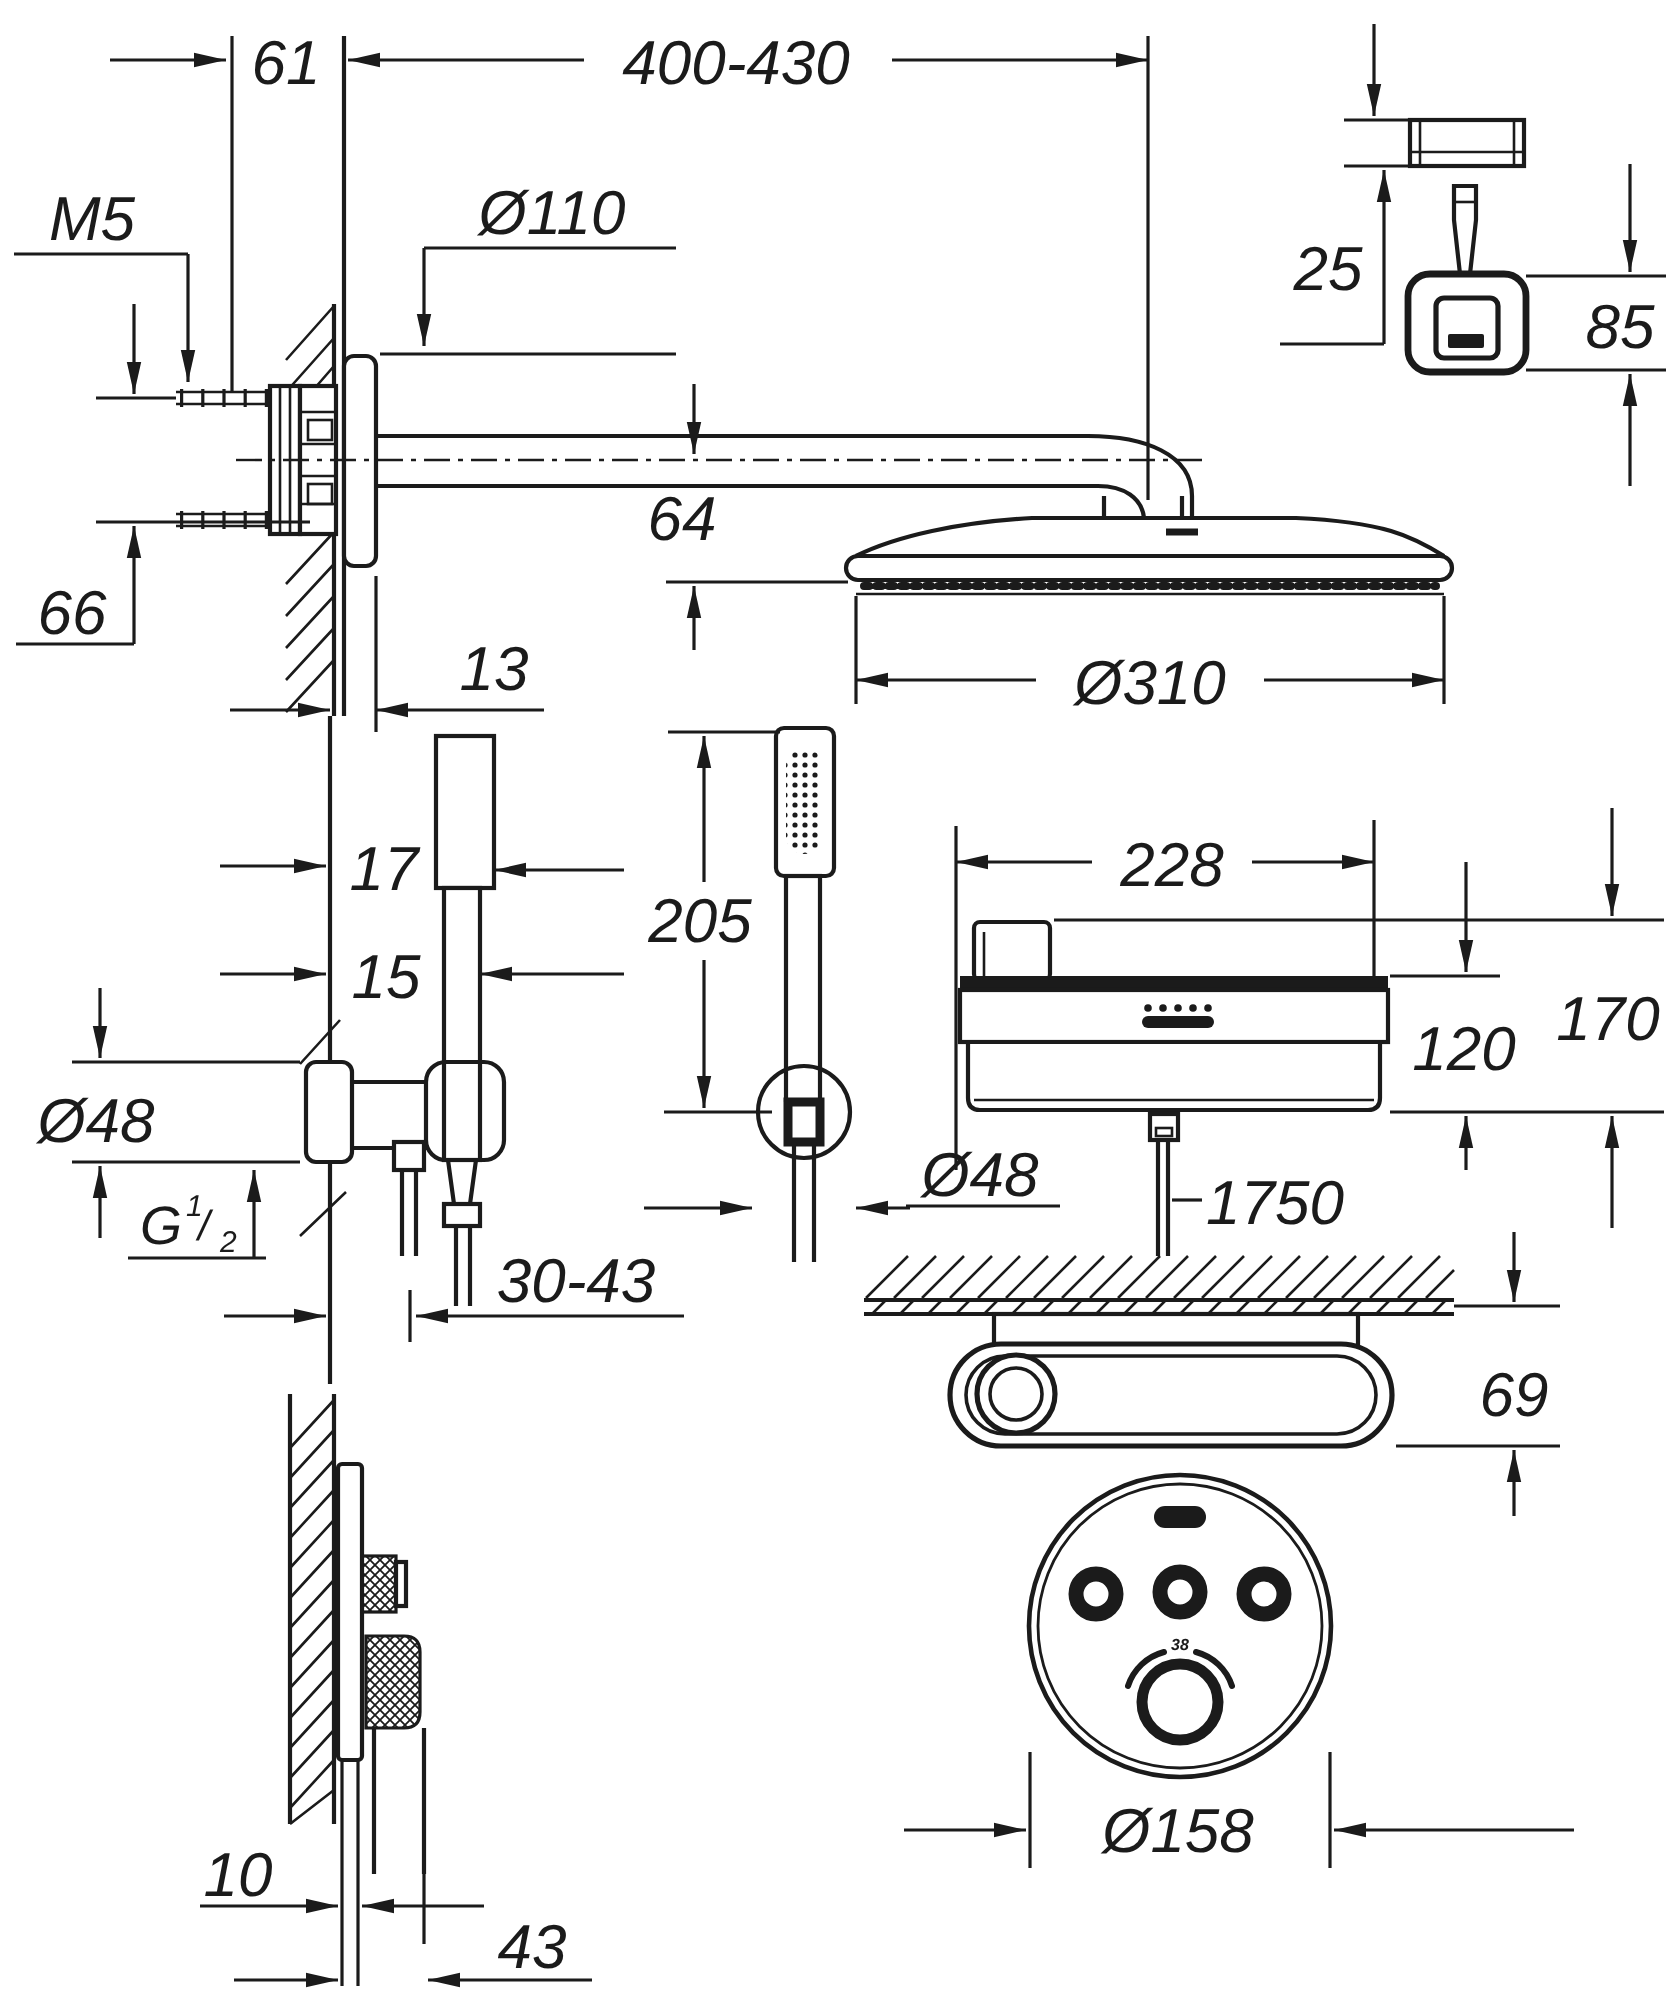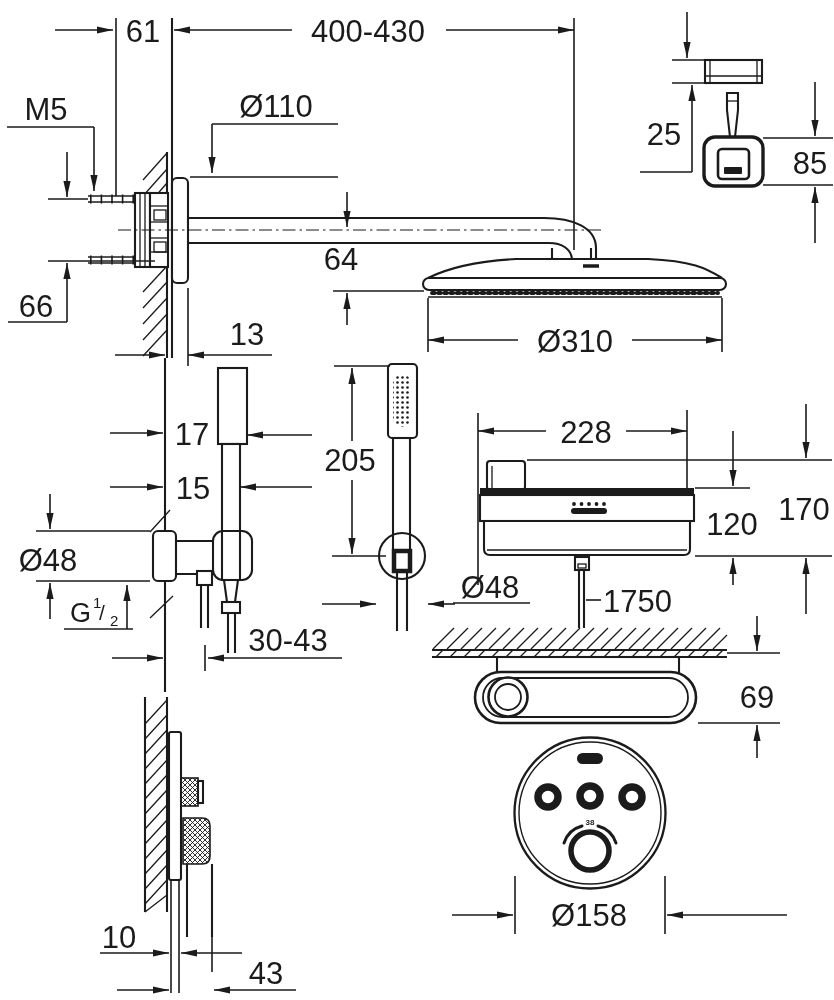--- a/index.html
+++ b/index.html
@@ -1,16 +1,16 @@
 <!DOCTYPE html>
 <html><head>
 <meta charset="utf-8">
 <style>
   html,body{margin:0;padding:0;background:#ffffff;}
-  .page{width:834px;height:1000px;background:#ffffff;position:relative;overflow:hidden;}
+  .page{width:834px;height:1000px;background:#ffffff;position:relative;overflow:hidden;font-style:italic;}
   svg{display:block;}
   svg text{font-family:"Liberation Sans","DejaVu Sans",sans-serif;fill:#1b1b1b;}
   .dim{font-size:31px;}
   .dim-sm{font-size:15px;}
   .dim-md{font-size:21px;}
   .dim-g{font-size:27px;}
   .dim-tiny{font-size:8px;font-weight:bold;}
   .ln{stroke:#1b1b1b;stroke-width:1.6;fill:none;}
   .ol{stroke:#1b1b1b;stroke-width:2.1;fill:none;}
   .olw{stroke:#1b1b1b;stroke-width:2.1;fill:#ffffff;}

